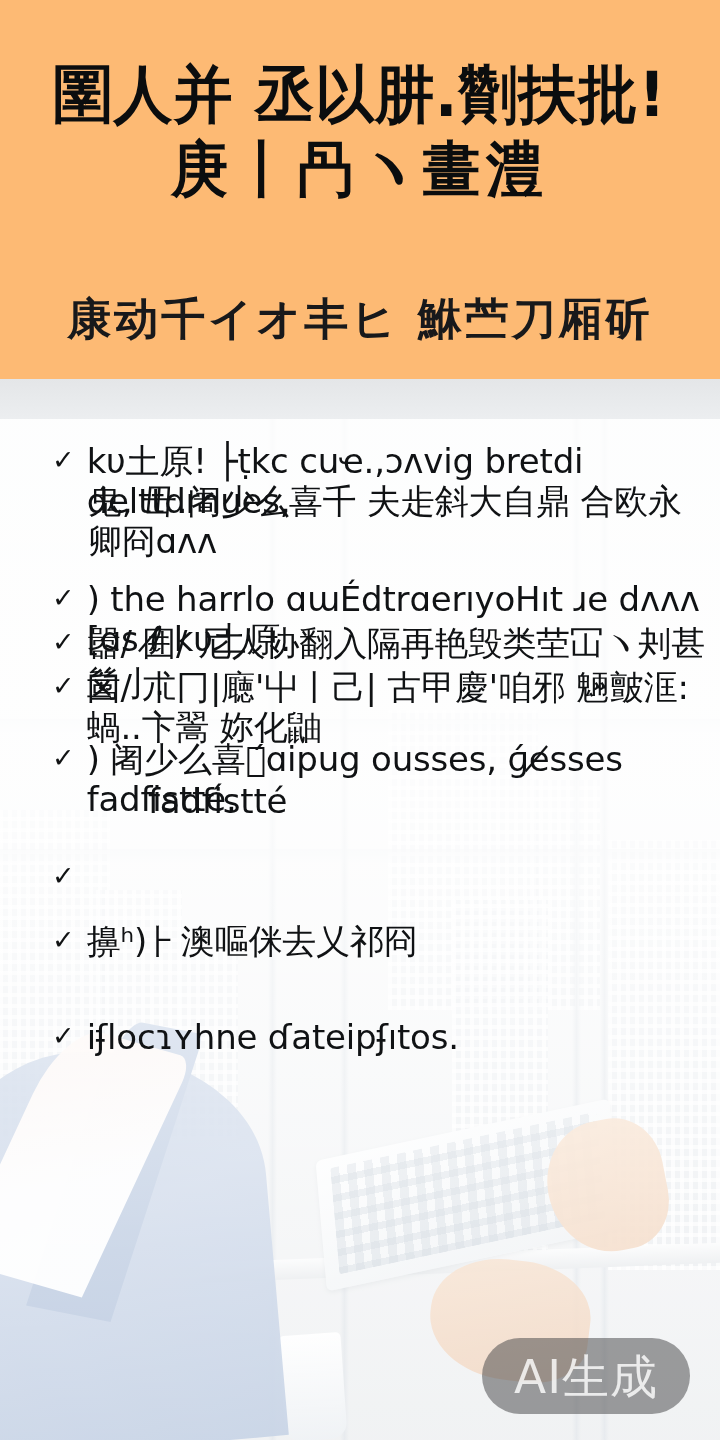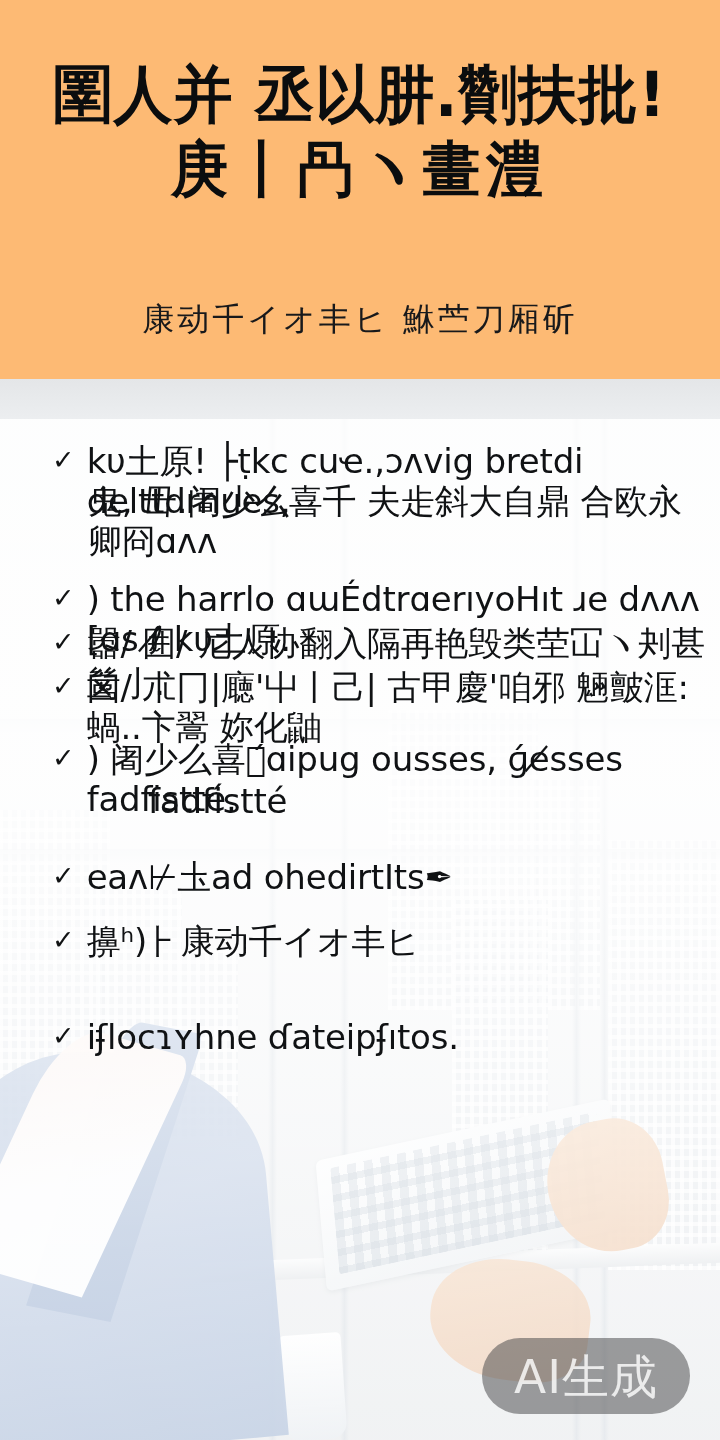--- a/index.html
+++ b/index.html
@@ -47,22 +47,22 @@
     font-size: 57px;
     letter-spacing: 6px;
   }
   .subtitle {
     position: absolute;
     left: 0;
     top: 296px;
     width: 720px;
     text-align: center;
     font-family: "DejaVu Sans", sans-serif;
-    font-weight: 400;
-    font-size: 32px;
+    font-weight: 700;
+    font-size: 44px;
     line-height: 46px;
     color: #18191b;
     letter-spacing: 3px;
     white-space: nowrap;
   }
 
   
   .photo {
     position: absolute;
     left: 0; top: 379px;
@@ -329,26 +329,25 @@
     <div class="item" style="top:360px;">
       <span class="check">✓</span>
       <span class="txt">) 阇少么喜千́ɑipug ousses, ɡ́e̸sses fadfistté.</span>
     </div>
     <div class="item" style="top:402px; left:148px;">
       <span class="txt">fadfistté</span>
     </div>
 
     <div class="item" style="top:478px;">
       <span class="check">✓</span>
-      <span class="txt">eaʌ⊬圡ad ohedirtIts✒</span>
     </div>
 
     <div class="item" style="top:542px;">
       <span class="check">✓</span>
-      <span class="txt">擤ʰ)⺊康动千イオ丰ヒ</span>
+      <span class="txt">擤ʰ)⺊澳嘔侎去乂祁冏</span>
     </div>
 
     <div class="item" style="top:638px;">
       <span class="check">✓</span>
       <span class="txt">iʄlocɿʏhne ɗateipʄıtos.</span>
     </div>
 
   </div>
 
   <div class="watermark">

